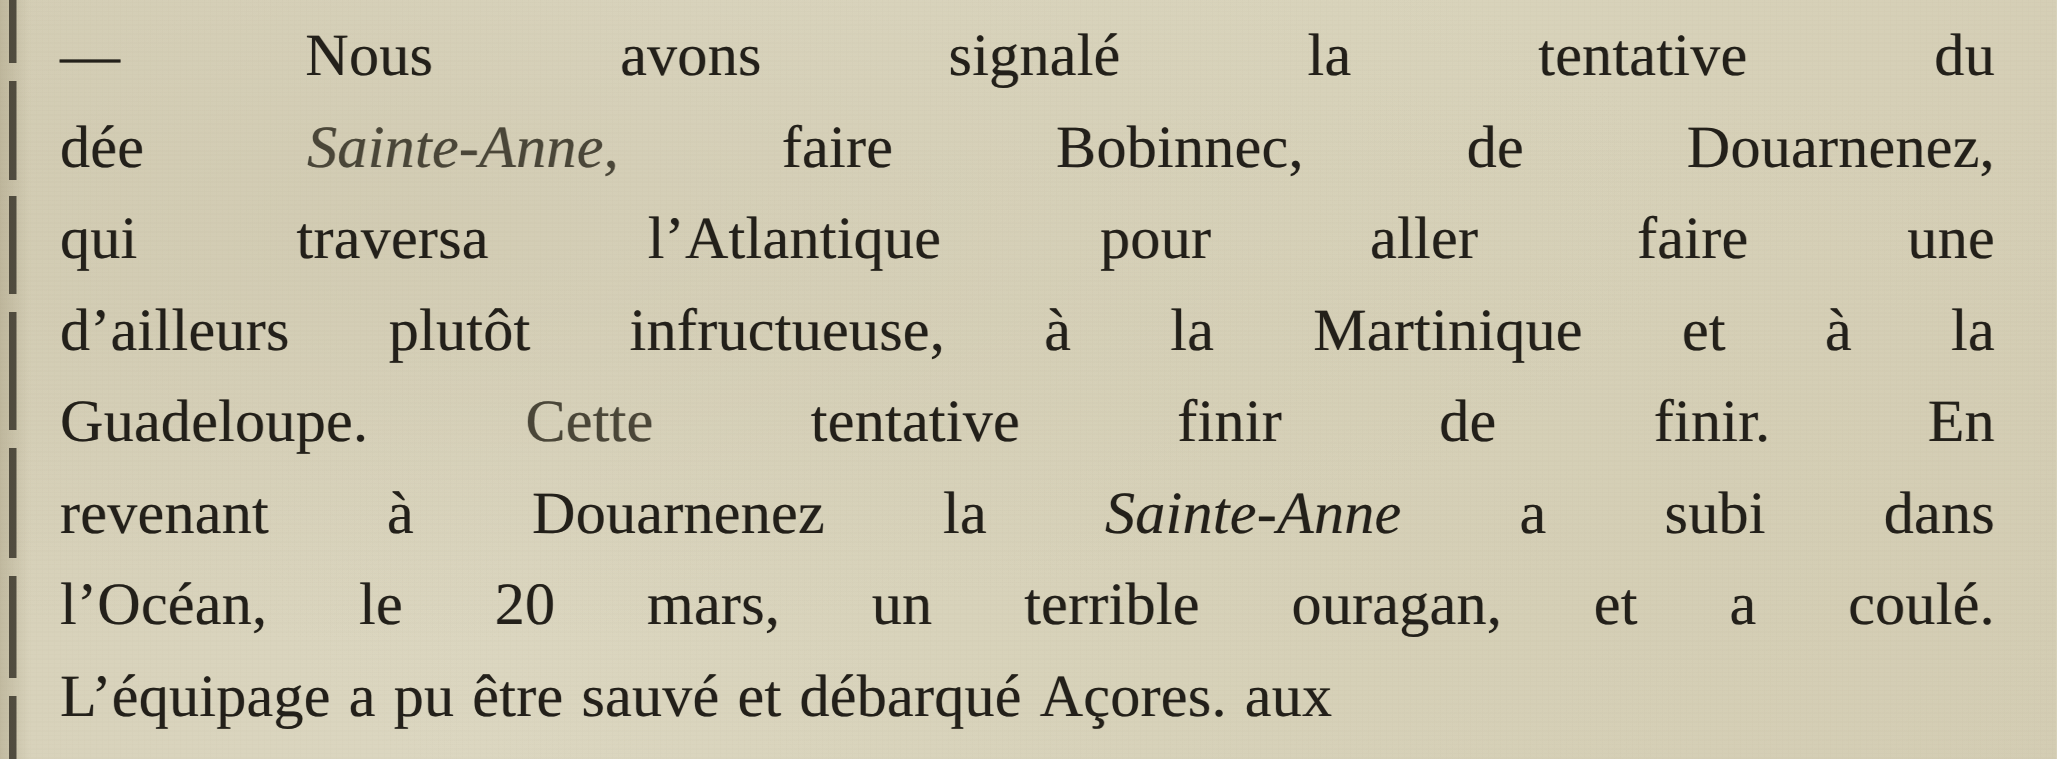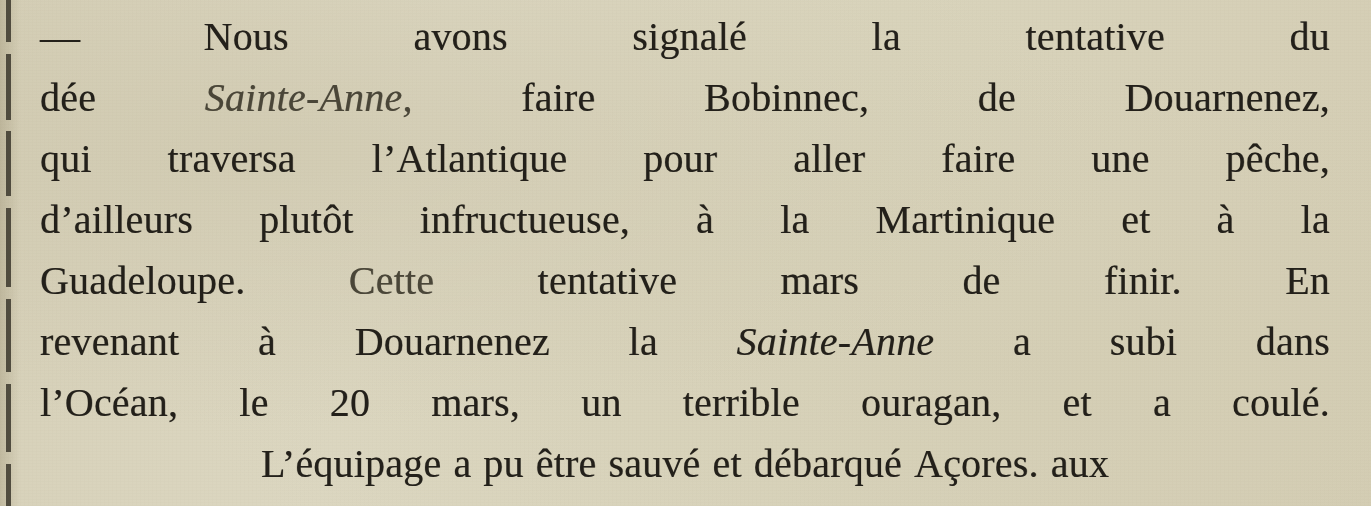--- a/index.html
+++ b/index.html
@@ -94,21 +94,21 @@
     text-align-last: left;
   }
 
   
   .j {
     display: flex;
     justify-content: space-between;
     width: 100%;
   }
   .j.left {
-    justify-content: center;
+    justify-content: flex-start;
   }
   .j.left > span + span { margin-left: 12px; }
 
   .ital {
     font-style: italic;
   }
   .dash {
     letter-spacing: -1px;
   }
   .ink {
@@ -156,21 +156,20 @@
 
       <span class="line">
         <span class="j">
           <span>qui</span>
           <span>traversa</span>
           <span>l’Atlantique</span>
           <span>pour</span>
           <span>aller</span>
           <span>faire</span>
           <span>une</span>
-          <span>pêche,</span>
         </span>
       </span>
 
       <span class="line">
         <span class="j">
           <span>d’ailleurs</span>
           <span>plutôt</span>
           <span>infructueuse,</span>
           <span>à</span>
           <span>la</span>
@@ -179,21 +178,21 @@
           <span>à</span>
           <span>la</span>
         </span>
       </span>
 
       <span class="line">
         <span class="j">
           <span>Guadeloupe.</span>
           <span class="fade">Cette</span>
           <span>tentative</span>
-          <span>mars</span>
+          <span>finir</span>
           <span>de</span>
           <span>finir.</span>
           <span>En</span>
         </span>
       </span>
 
       <span class="line">
         <span class="j">
           <span>revenant</span>
           <span>à</span>

